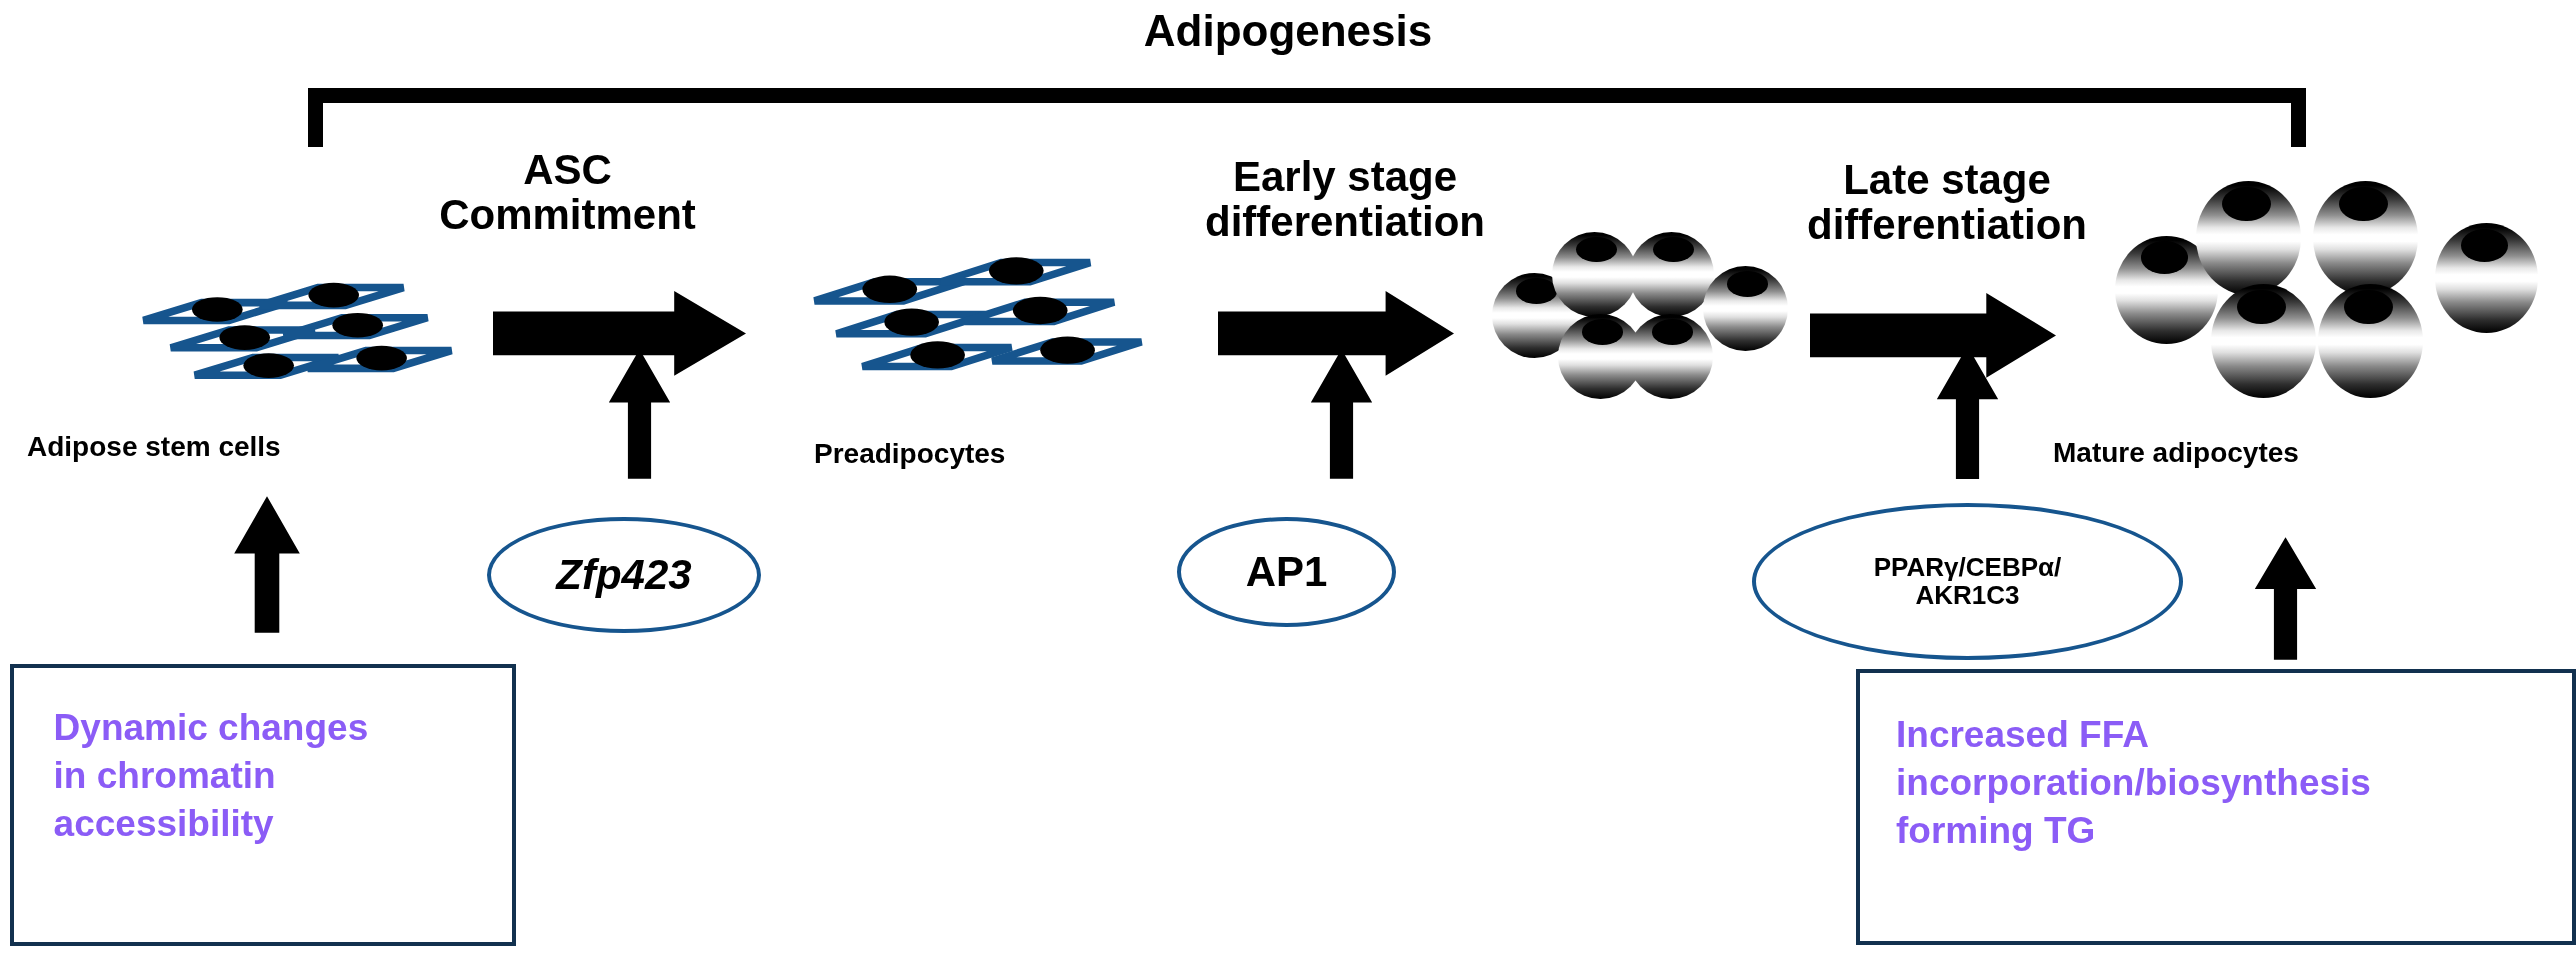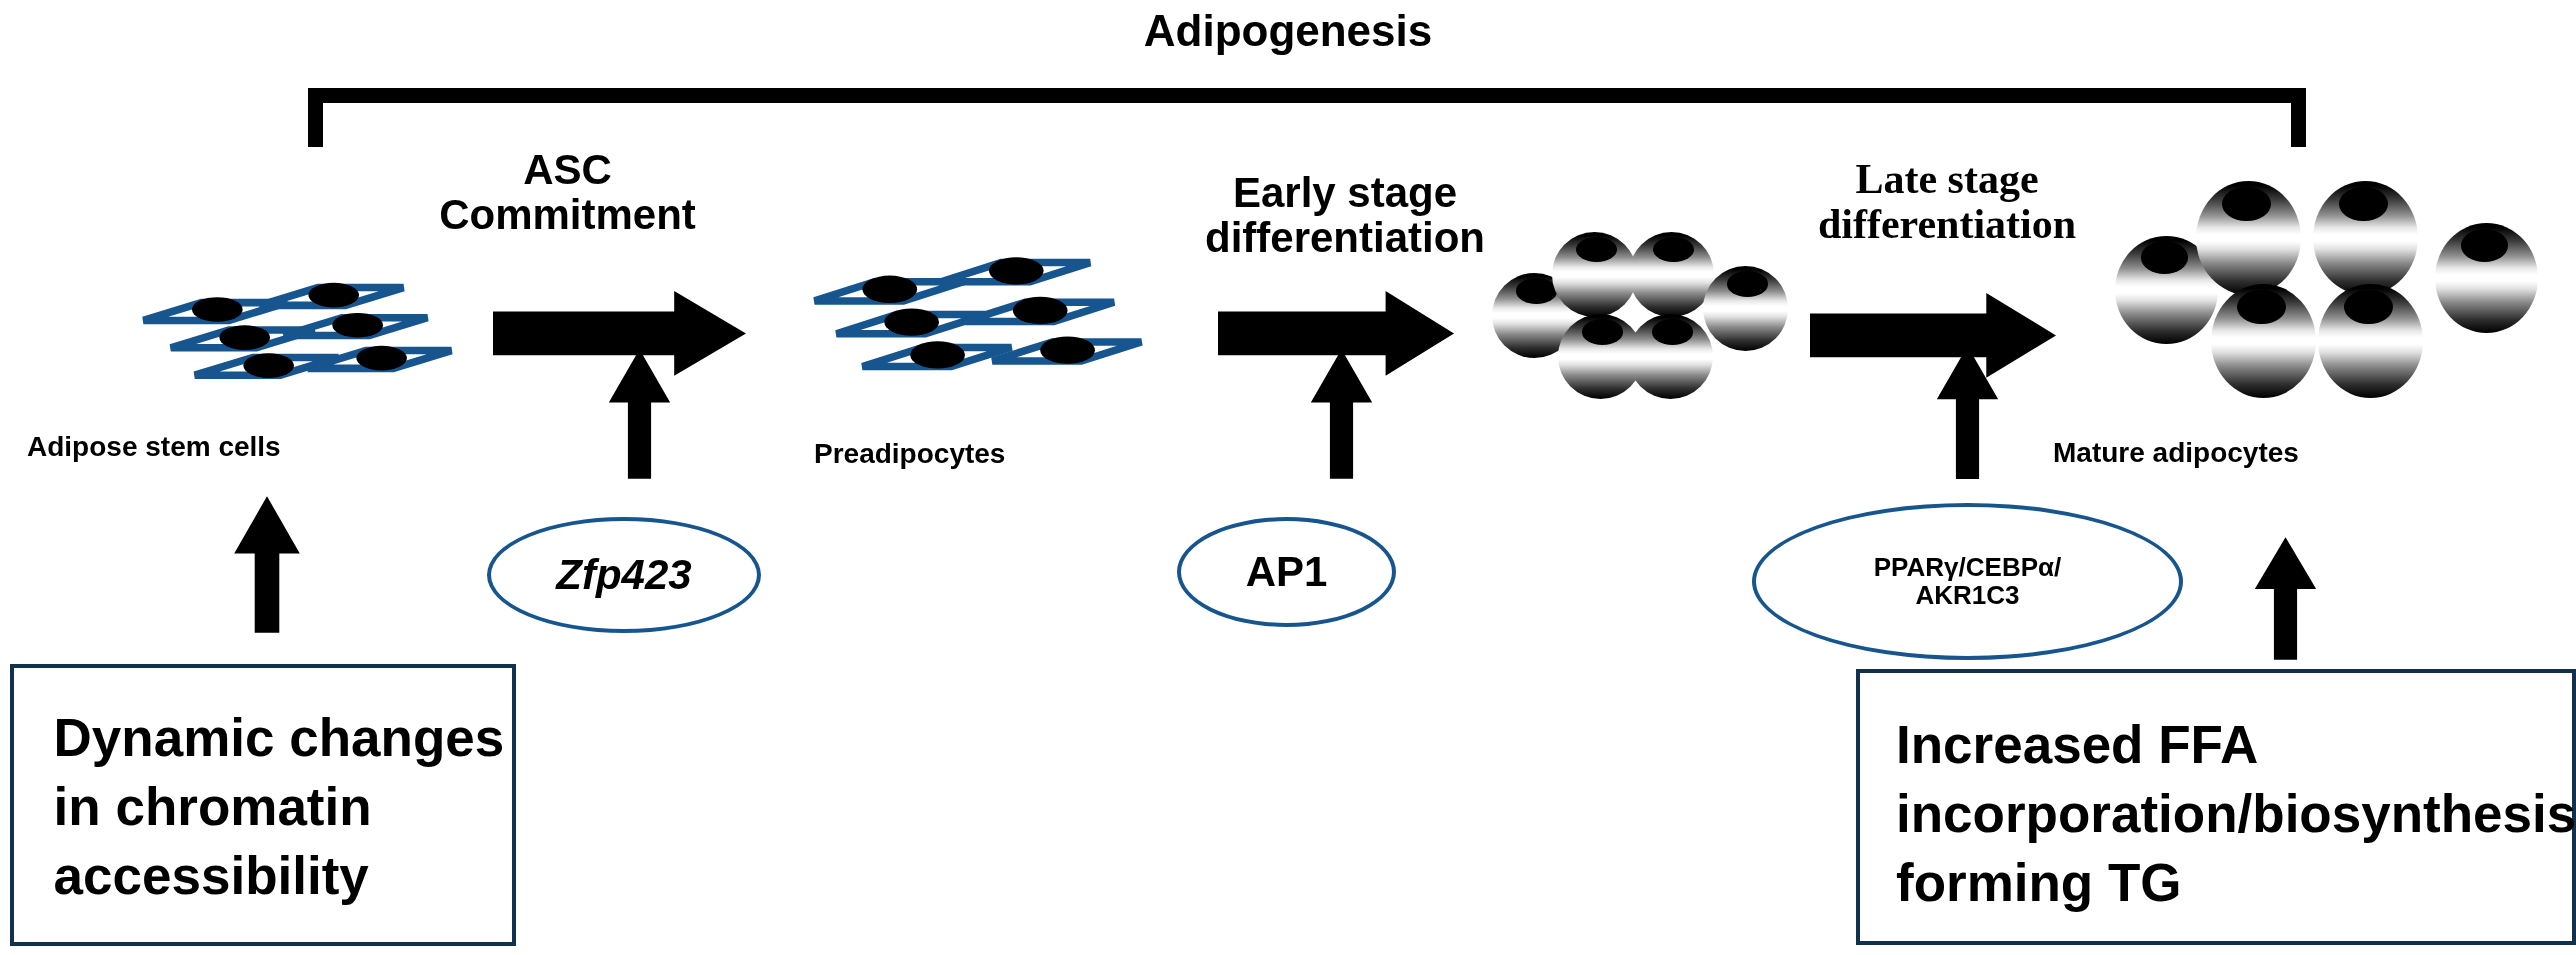--- a/index.html
+++ b/index.html
@@ -49,22 +49,22 @@
   }
   
   .notebox{
     position:absolute;
     border:4.1px solid #12314F;
     background:#fff;
     box-sizing:border-box;
   }
   .notebox span{
     display:block;
-    font-weight:bold;color:#000000;
-    font-size:53px;line-height:1.30;
+    font-weight:bold;color:#8b5cf6;
+    font-size:37px;line-height:1.30;
     white-space:pre-line;
   }
   
   .cellgroup{position:absolute;}
   .cellgroup svg{display:block;overflow:visible;}
   
   .sphere{
     position:absolute;border-radius:50%;
     background:linear-gradient(to bottom,
         #000000 0%,
@@ -155,21 +155,21 @@
         <ellipse cx="172" cy="111" rx="40" ry="20"></ellipse>
         <ellipse cx="210" cy="159" rx="40" ry="20"></ellipse>
         <ellipse cx="325" cy="36" rx="40" ry="20"></ellipse>
         <ellipse cx="360" cy="94" rx="40" ry="20"></ellipse>
         <ellipse cx="400" cy="152" rx="40" ry="20"></ellipse>
       </g>
     </svg>
   </div>
   <div class="abs node-label" style="left:814px;top:438px;">Preadipocytes</div>
 
-  <div class="abs ttl stage-label" style="left:1174px;top:154px;width:342px;margin-top:16px;">Early stage
+  <div class="abs ttl stage-label" style="left:1174px;top:154px;width:342px;">Early stage
 differentiation</div>
   <div class="block-arrow" style="left:1218px;top:291px;">
     <svg width="236" height="89" viewBox="0 0 345 130">
       <polygon points="0,30 245,30 245,0 345,62 245,124 245,94 0,94" fill="#000"></polygon>
     </svg>
   </div>
   <div class="abs up-arrow" style="left:1304px;top:349px;">
     <svg width="75" height="130" viewBox="0 0 110 190">
       <polygon points="55,0 100,78 72,78 72,190 38,190 38,78 10,78" fill="#000"></polygon>
     </svg>
@@ -196,21 +196,21 @@
     </div>
     <div class="sphere" style="left:136px;top:88px;width:85px;height:85px;">
       <div class="nuc" style="left:28%;top:6%;width:48%;height:30%;"></div>
     </div>
 
     <div class="sphere" style="left:211px;top:40px;width:85px;height:85px;">
       <div class="nuc" style="left:28%;top:6%;width:48%;height:30%;"></div>
     </div>
   </div>
 
-  <div class="abs ttl stage-label" style="left:1769px;top:157px;width:356px;font-family:Liberation Serif, serif;">Late stage
+  <div class="abs ttl stage-label" style="left:1769px;top:157px;width:356px;">Late stage
 differentiation</div>
   <div class="block-arrow" style="left:1810px;top:293px;">
     <svg width="246" height="89" viewBox="0 0 360 130">
       <polygon points="0,30 258,30 258,0 360,62 258,124 258,94 0,94" fill="#000"></polygon>
     </svg>
   </div>
   <div class="abs up-arrow" style="left:1930px;top:346px;">
     <svg width="75" height="133" viewBox="0 0 110 195">
       <polygon points="55,0 100,78 72,78 72,195 38,195 38,78 10,78" fill="#000"></polygon>
     </svg>

